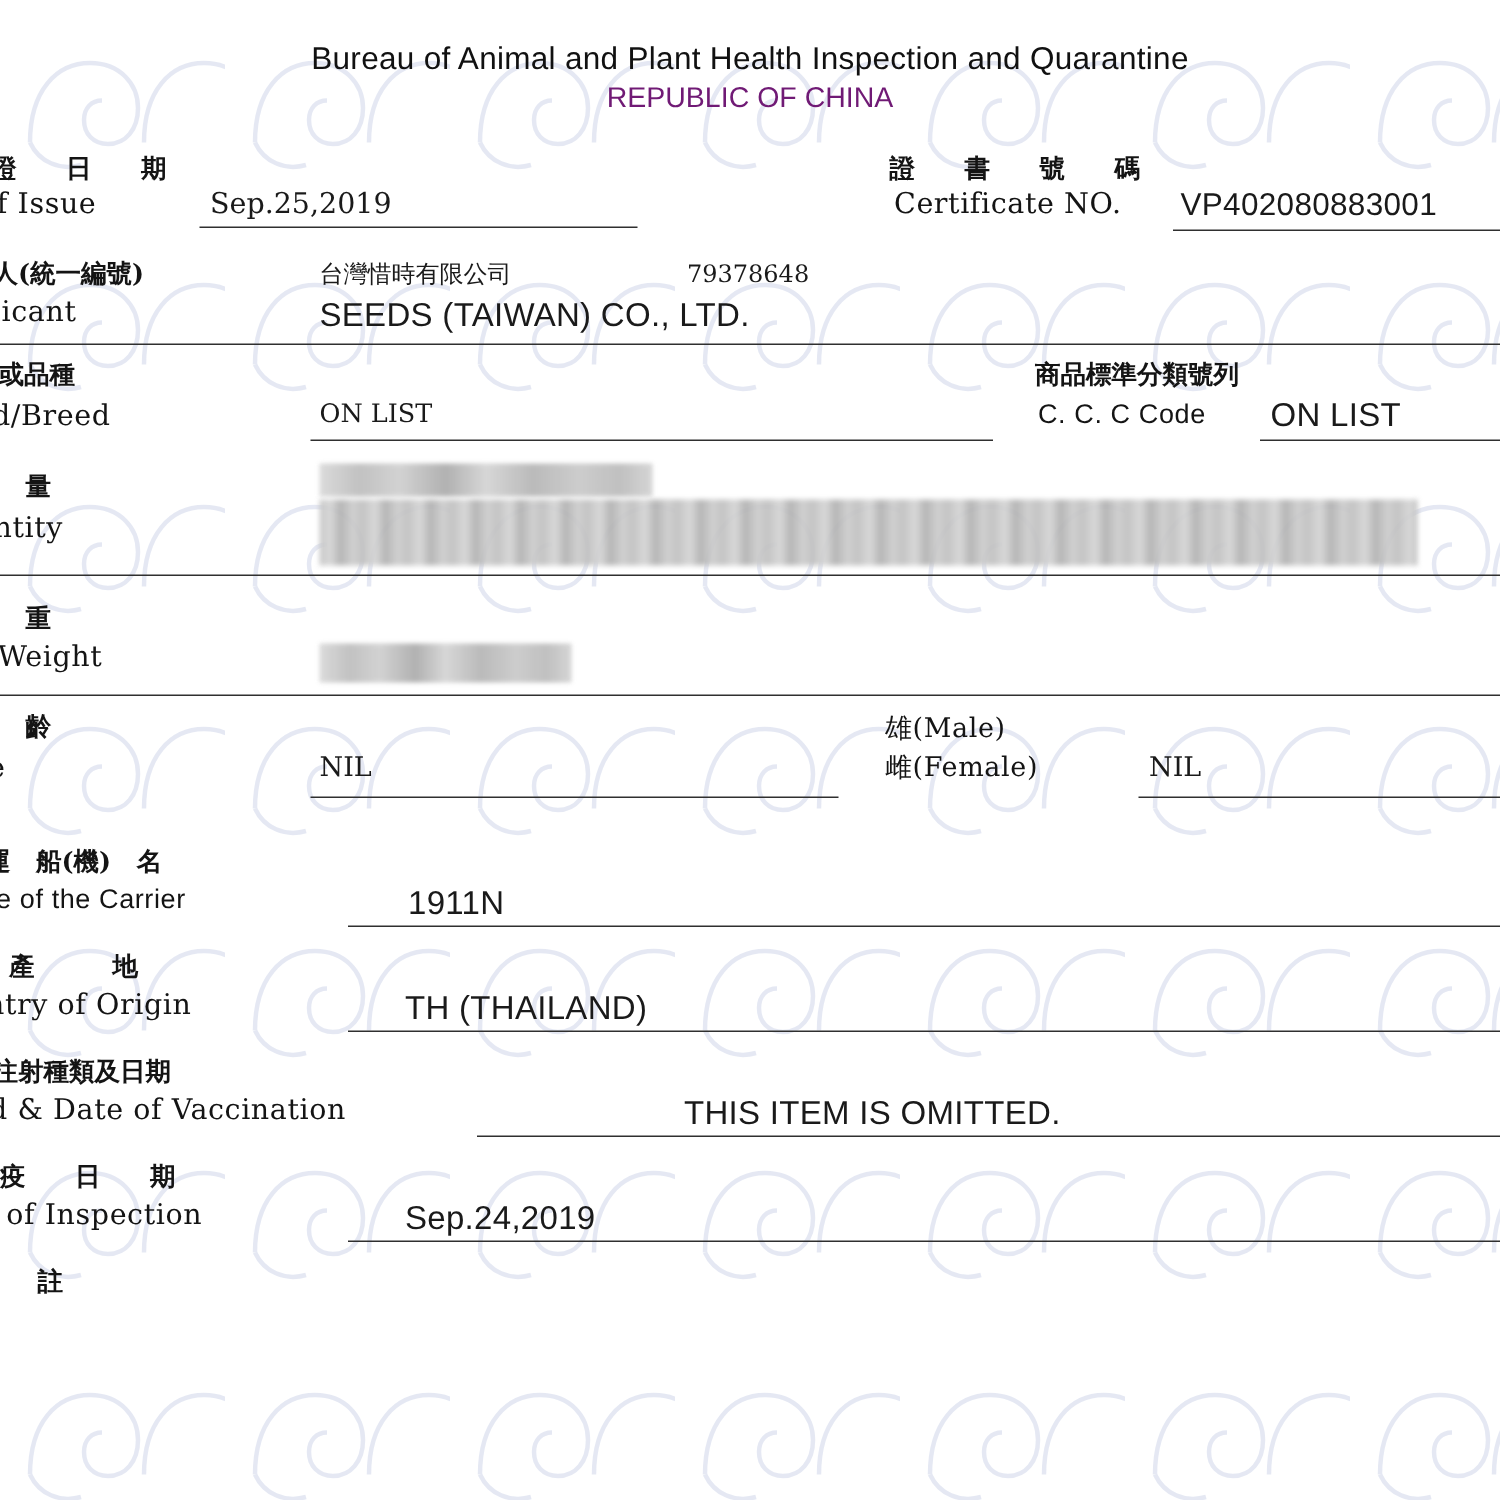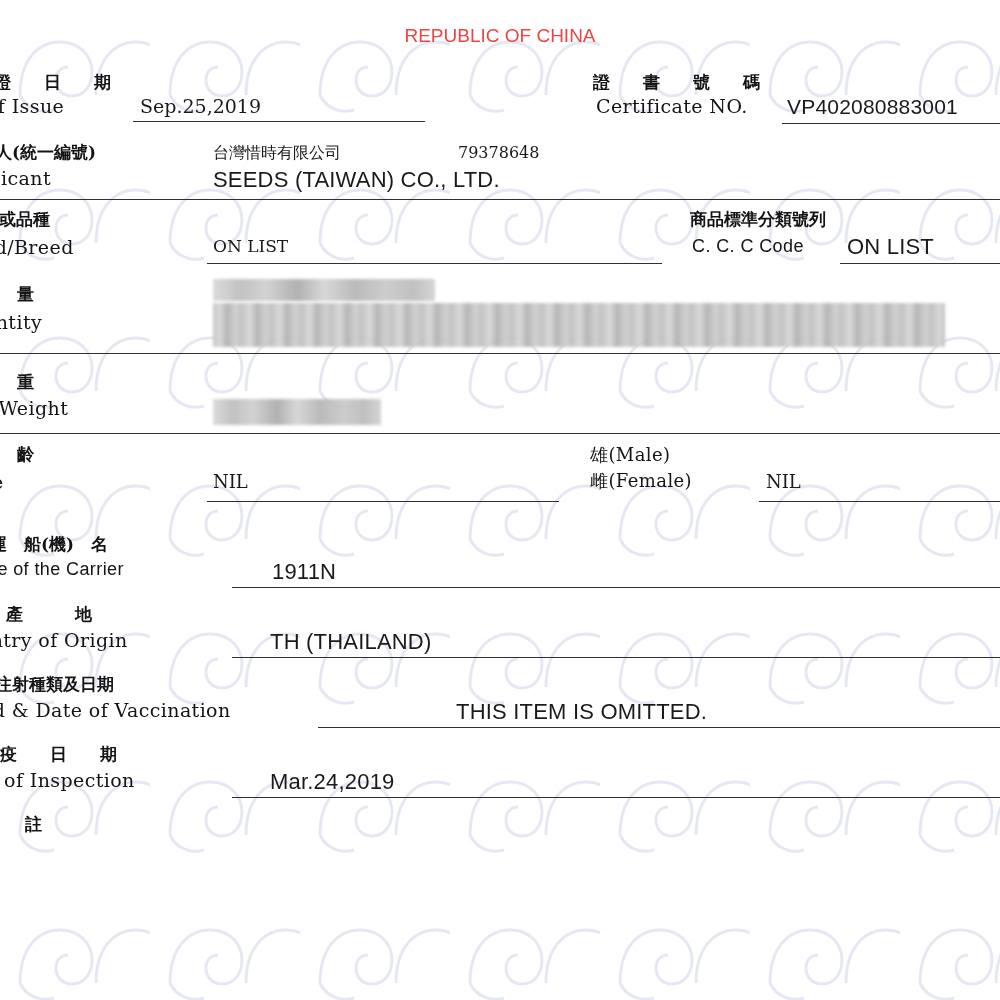--- a/index.html
+++ b/index.html
@@ -51,21 +51,21 @@
     letter-spacing: 0.2px;
   }
   .hdr-en2 {
     font-size: 19px;
     margin-top: 3px;
     color: #111;
   }
   .hdr-en3 {
     font-size: 19px;
     margin-top: 3px;
-    color: #ef4444;
+    color: #701a75;
   }
   .hdr-cn-sub {
     font-family: "DejaVu Serif", "Liberation Serif", serif;
     font-size: 20px;
     font-weight: bold;
     margin-top: 16px;
     letter-spacing: 2px;
     color: #111;
   }
   .hdr-en-sub {
@@ -151,20 +151,21 @@
         <path d="M20 95 C26 108, 40 114, 54 110"></path>
       </g>
     </pattern>
   </defs>
   <rect x="0" y="0" width="1000" height="1000" fill="url(#wm)"></rect>
 </svg>
 
 <div id="page">
 
   <div class="header">
+    <div class="hdr-en1">Bureau of Animal and Plant Health Inspection and Quarantine</div>
     <div class="hdr-en3">REPUBLIC OF CHINA</div>
   </div>
 
   <div class="form">
 
     <div class="row" style="top:10px;">
       <div class="lbl-cn" style="position:absolute;left:-6px;top:0;letter-spacing:8px;">證　日　期</div>
       <div class="lbl-en" style="position:absolute;left:-14px;top:24px;">of Issue</div>
       <div class="val" style="position:absolute;left:140px;top:24px;">Sep.25,2019</div>
       <div class="rule" style="left:133px;top:50px;width:292px;"></div>
@@ -240,21 +241,21 @@
     <div class="row" style="top:612px;">
       <div class="lbl-cn" style="position:absolute;left:-22px;top:0;">方注射種類及日期</div>
       <div class="lbl-en" style="position:absolute;left:-20px;top:26px;">nd &amp; Date of Vaccination</div>
       <div class="val sans" style="position:absolute;left:456px;top:26px;text-align:right;">THIS ITEM IS OMITTED.</div>
       <div class="rule" style="left:318px;top:54px;width:684px;"></div>
     </div>
 
     <div class="row" style="top:682px;">
       <div class="lbl-cn" style="position:absolute;left:0px;top:0;letter-spacing:8px;">疫　日　期</div>
       <div class="lbl-en" style="position:absolute;left:-22px;top:26px;">te of Inspection</div>
-      <div class="val sans" style="position:absolute;left:270px;top:26px;">Mar.24,2019</div>
+      <div class="val sans" style="position:absolute;left:270px;top:26px;">Sep.24,2019</div>
       <div class="rule" style="left:232px;top:54px;width:770px;"></div>
     </div>
 
     <div class="row" style="top:752px;">
       <div class="lbl-cn" style="position:absolute;left:8px;top:0;">　註</div>
 
       <div class="val sans" style="position:absolute;left:200px;top:26px;"></div>
     </div>
 
   </div>

